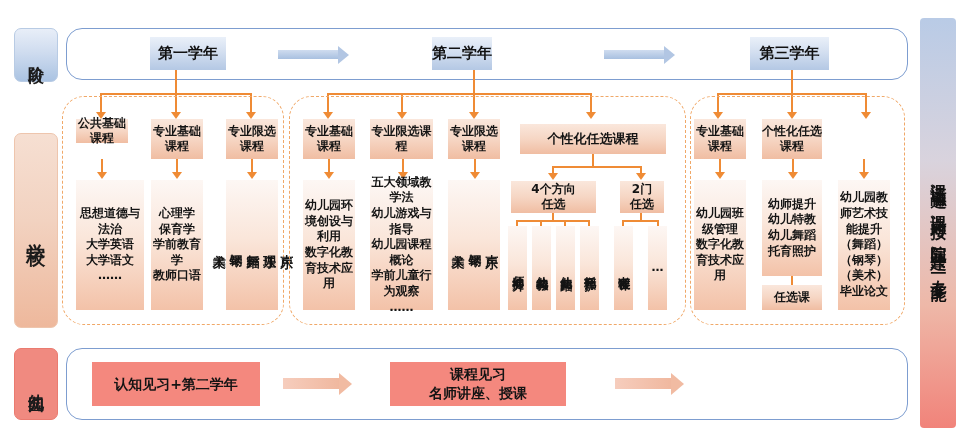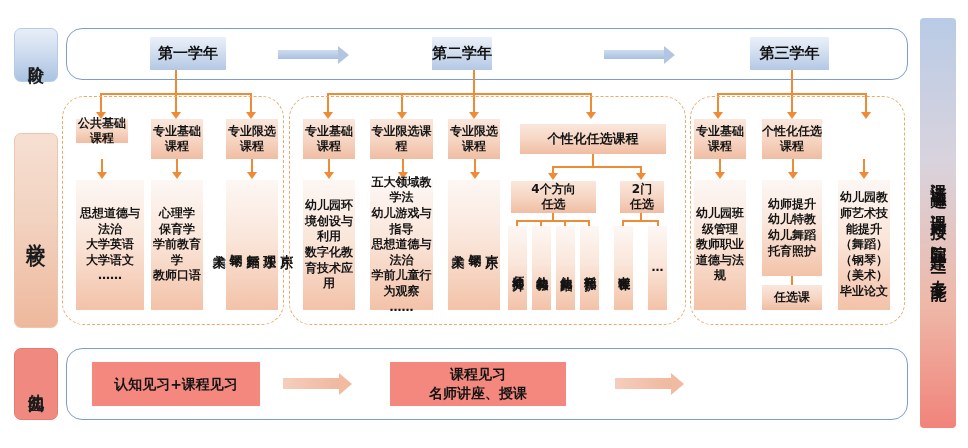--- a/index.html
+++ b/index.html
@@ -210,21 +210,21 @@
   <div class="oarrow" style="left:324px;top:172px;"></div>
   <div class="oline" style="left:402px;top:159px;width:2px;height:14px;"></div>
   <div class="oarrow" style="left:398px;top:172px;"></div>
   <div class="oline" style="left:474px;top:159px;width:2px;height:14px;"></div>
   <div class="oarrow" style="left:470px;top:172px;"></div>
 
   <div class="abs detail-box" style="left:303px;top:180px;width:52px;height:130px;font-size:12px;white-space:pre-line;">幼儿园环境创设与利用
 数字化教育技术应用</div>
   <div class="abs detail-box" style="left:370px;top:180px;width:63px;height:130px;font-size:12px;white-space:pre-line;">五大领域教学法
 幼儿游戏与指导
-思想道德与法治
+幼儿园课程概论
 学前儿童行为观察
 ……</div>
   <div class="abs detail-box vert" style="left:448px;top:180px;width:52px;height:130px;font-size:13px;white-space:pre-line;">声乐
 钢琴
 美术</div>
 
   <div class="abs hdr-box" style="left:520px;top:124px;width:146px;height:30px;font-size:13px;">
     <span>个性化任选课程</span>
   </div>
 
@@ -279,41 +279,41 @@
   </div>
 
   <div class="oline" style="left:719px;top:159px;width:2px;height:14px;"></div>
   <div class="oarrow" style="left:715px;top:172px;"></div>
   <div class="oline" style="left:792px;top:159px;width:2px;height:14px;"></div>
   <div class="oarrow" style="left:788px;top:172px;"></div>
   <div class="oline" style="left:863px;top:159px;width:2px;height:14px;"></div>
   <div class="oarrow" style="left:859px;top:172px;"></div>
 
   <div class="abs detail-box" style="left:694px;top:180px;width:52px;height:130px;font-size:12px;white-space:pre-line;">幼儿园班级管理
-教师职业道德与法规</div>
+数字化教育技术应用</div>
 
   <div class="abs detail-box" style="left:762px;top:180px;width:60px;height:96px;font-size:12px;white-space:pre-line;">幼师提升
 幼儿特教
 幼儿舞蹈
 托育照护</div>
   <div class="oline" style="left:791px;top:276px;width:2px;height:9px;"></div>
   <div class="abs hdr-box" style="left:762px;top:285px;width:60px;height:25px;font-size:12px;">
     <span>任选课</span>
   </div>
 
   <div class="abs detail-box" style="left:838px;top:180px;width:52px;height:130px;font-size:12px;white-space:pre-line;">幼儿园教师艺术技能提升
 （舞蹈）
 （钢琴）
 （美术）
 毕业论文</div>
 
   <div class="abs kg-band" style="left:66px;top:348px;width:842px;height:72px;"></div>
 
   <div class="abs kg-box" style="left:92px;top:362px;width:168px;height:44px;font-size:14px;">
-    <span>认知见习+课程见习</span>
+    <span>认知见习+第二学年</span>
   </div>
   <div class="arrow-peach" style="left:283px;top:378px;width:56px;height:11px;"></div>
 
   <div class="abs kg-box" style="left:390px;top:362px;width:176px;height:44px;font-size:14px;white-space:pre-line;">课程见习
 名师讲座、授课</div>
   <div class="arrow-peach" style="left:615px;top:378px;width:56px;height:11px;"></div>
 
 
   <div class="abs right-banner" style="left:920px;top:18px;width:36px;height:410px;font-size:16px;">
     <span class="vtext">课证融通、课岗对接、院园共建、一专多能</span>

